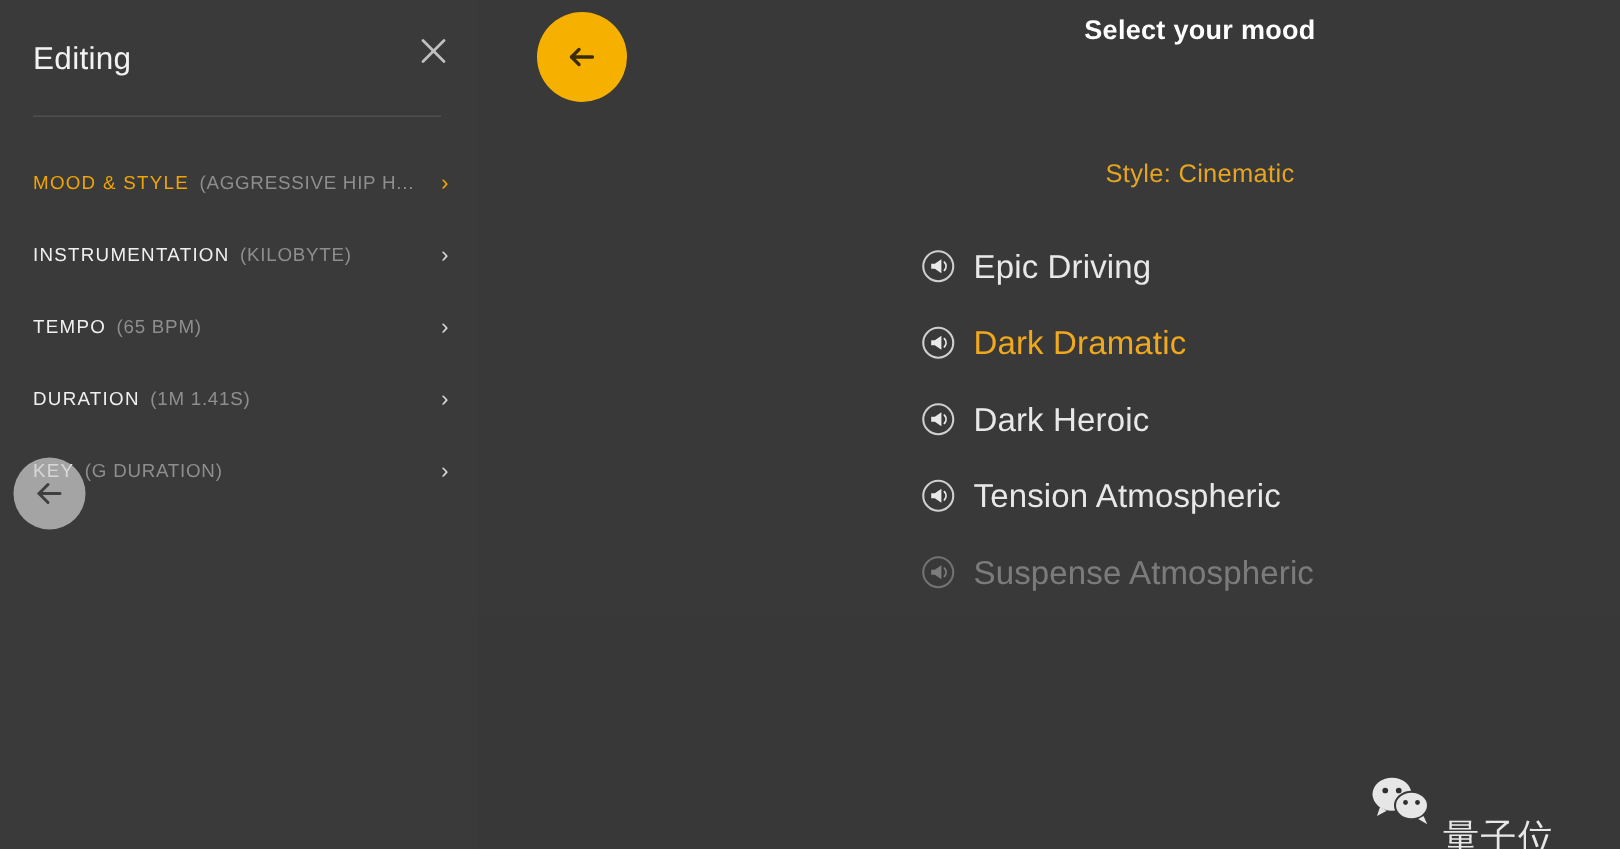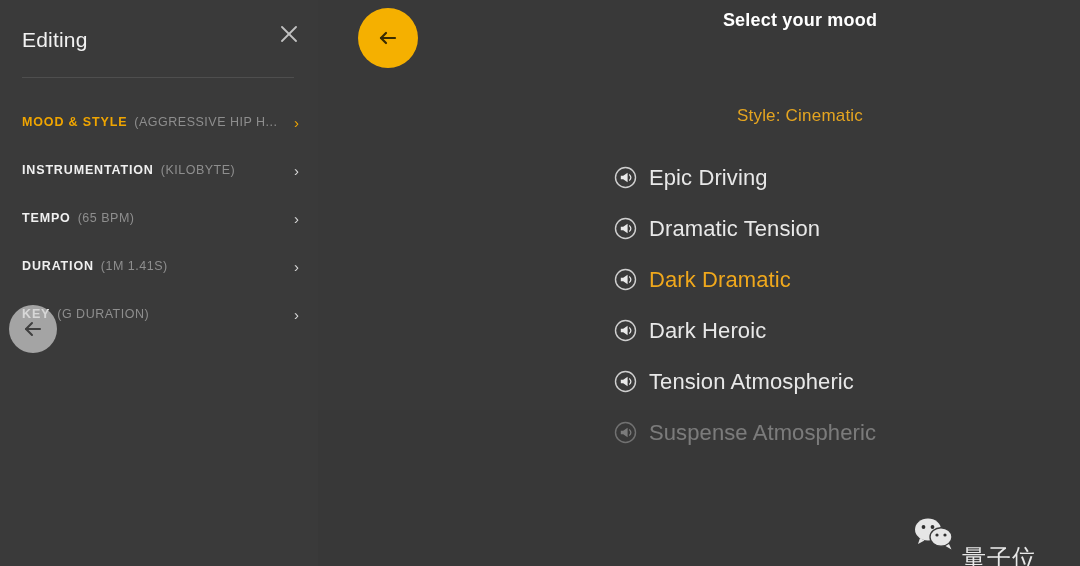--- a/index.html
+++ b/index.html
@@ -65,21 +65,21 @@
     position: relative;
     height: 48px;
     padding-left: 22px;
     padding-right: 20px;
     display: flex;
     align-items: center;
     cursor: pointer;
   }
   .param-label {
     font-size: 12.5px;
-    font-weight: bold;
+    font-weight: normal;
     letter-spacing: 0.85px;
     color: #f0f0f0;
     white-space: nowrap;
   }
   .param-row.active .param-label { color: #f0a500; }
   .param-value {
     font-size: 12.5px;
     letter-spacing: 0.5px;
     color: #8e8e8e;
     margin-left: 7px;
@@ -284,30 +284,20 @@
         <span class="mood-icon">
           <svg width="23" height="23" viewBox="0 0 23 23">
             <circle cx="11.5" cy="11.5" r="10" fill="none" stroke="#cfcfcf" stroke-width="1.4"></circle>
             <path d="M13.6 6.8 L9.2 9.8 L6.8 9.8 L6.8 13.2 L9.2 13.2 L13.6 16.2 Z" fill="#e9e9e9"></path>
             <path d="M15.6 8.8 a4 4 0 0 1 0 5.4" fill="none" stroke="#e9e9e9" stroke-width="1.2" stroke-linecap="round"></path>
           </svg>
         </span>
         <span class="mood-label">Epic Driving</span>
       </div>
 
-      <div class="mood-item">
-        <span class="mood-icon">
-          <svg width="23" height="23" viewBox="0 0 23 23">
-            <circle cx="11.5" cy="11.5" r="10" fill="none" stroke="#cfcfcf" stroke-width="1.4"></circle>
-            <path d="M13.6 6.8 L9.2 9.8 L6.8 9.8 L6.8 13.2 L9.2 13.2 L13.6 16.2 Z" fill="#e9e9e9"></path>
-            <path d="M15.6 8.8 a4 4 0 0 1 0 5.4" fill="none" stroke="#e9e9e9" stroke-width="1.2" stroke-linecap="round"></path>
-          </svg>
-        </span>
-        <span class="mood-label">Dramatic Tension</span>
-      </div>
 
       <div class="mood-item selected">
         <span class="mood-icon">
           <svg width="23" height="23" viewBox="0 0 23 23">
             <circle cx="11.5" cy="11.5" r="10" fill="none" stroke="#cfcfcf" stroke-width="1.4"></circle>
             <path d="M13.6 6.8 L9.2 9.8 L6.8 9.8 L6.8 13.2 L9.2 13.2 L13.6 16.2 Z" fill="#e9e9e9"></path>
             <path d="M15.6 8.8 a4 4 0 0 1 0 5.4" fill="none" stroke="#e9e9e9" stroke-width="1.2" stroke-linecap="round"></path>
           </svg>
         </span>
         <span class="mood-label">Dark Dramatic</span>

